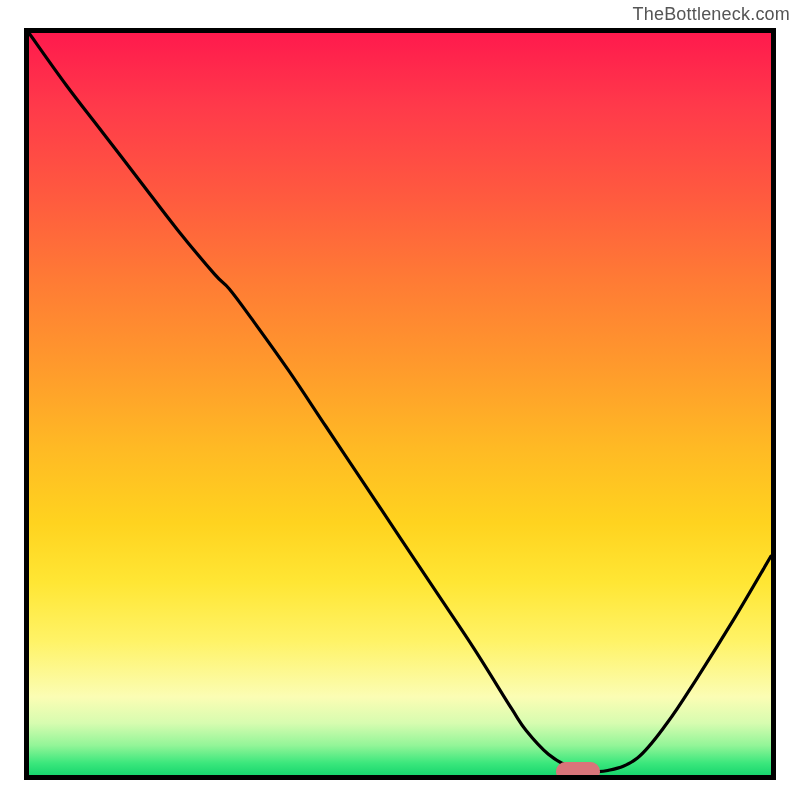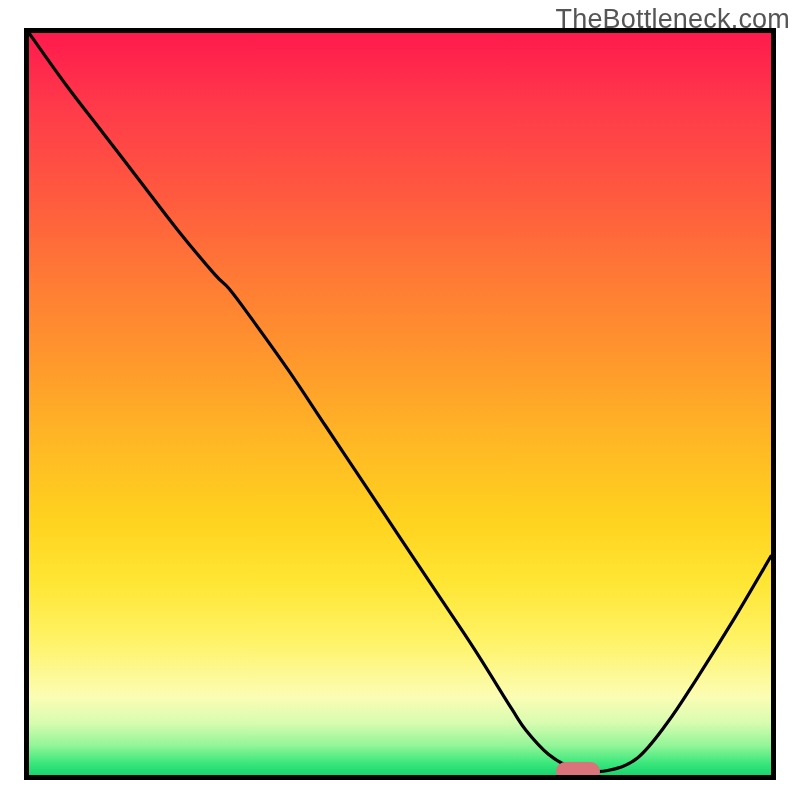--- a/index.html
+++ b/index.html
@@ -12,21 +12,21 @@
   }
   .container {
     position: relative;
     width: 800px;
     height: 800px;
   }
   .watermark {
     position: absolute;
     top: 4px;
     right: 10px;
-    font-size: 27px;
+    font-size: 18px;
     color: #555;
     font-weight: 500;
     letter-spacing: 0.2px;
     z-index: 10;
   }
   .plot-area {
     position: absolute;
     left: 24px;
     top: 28px;
     width: 752px;

